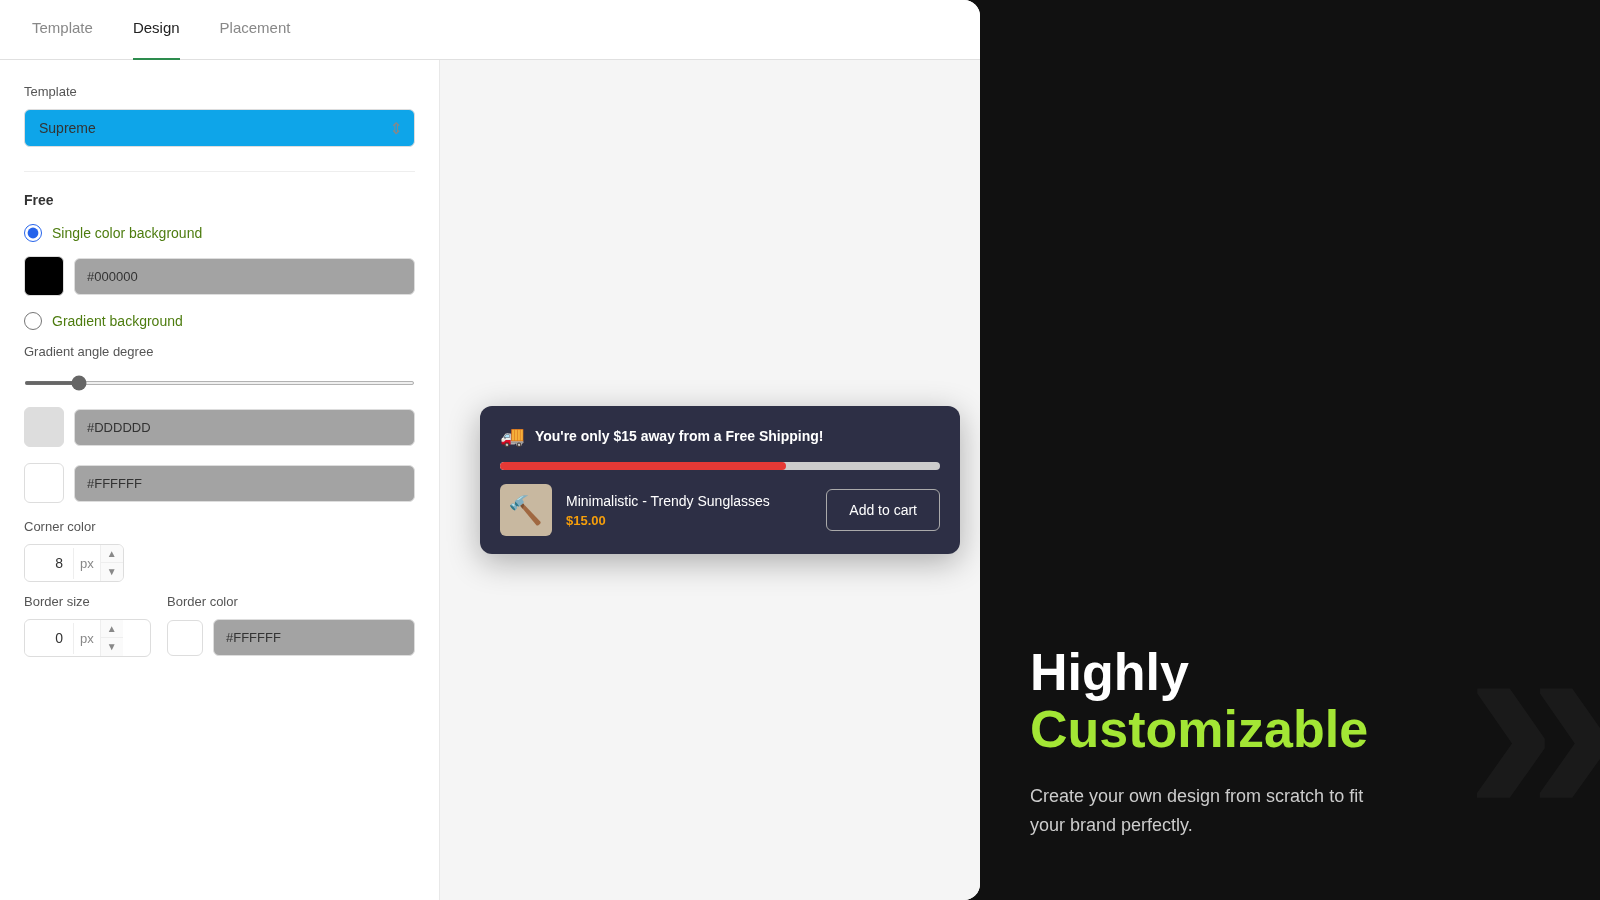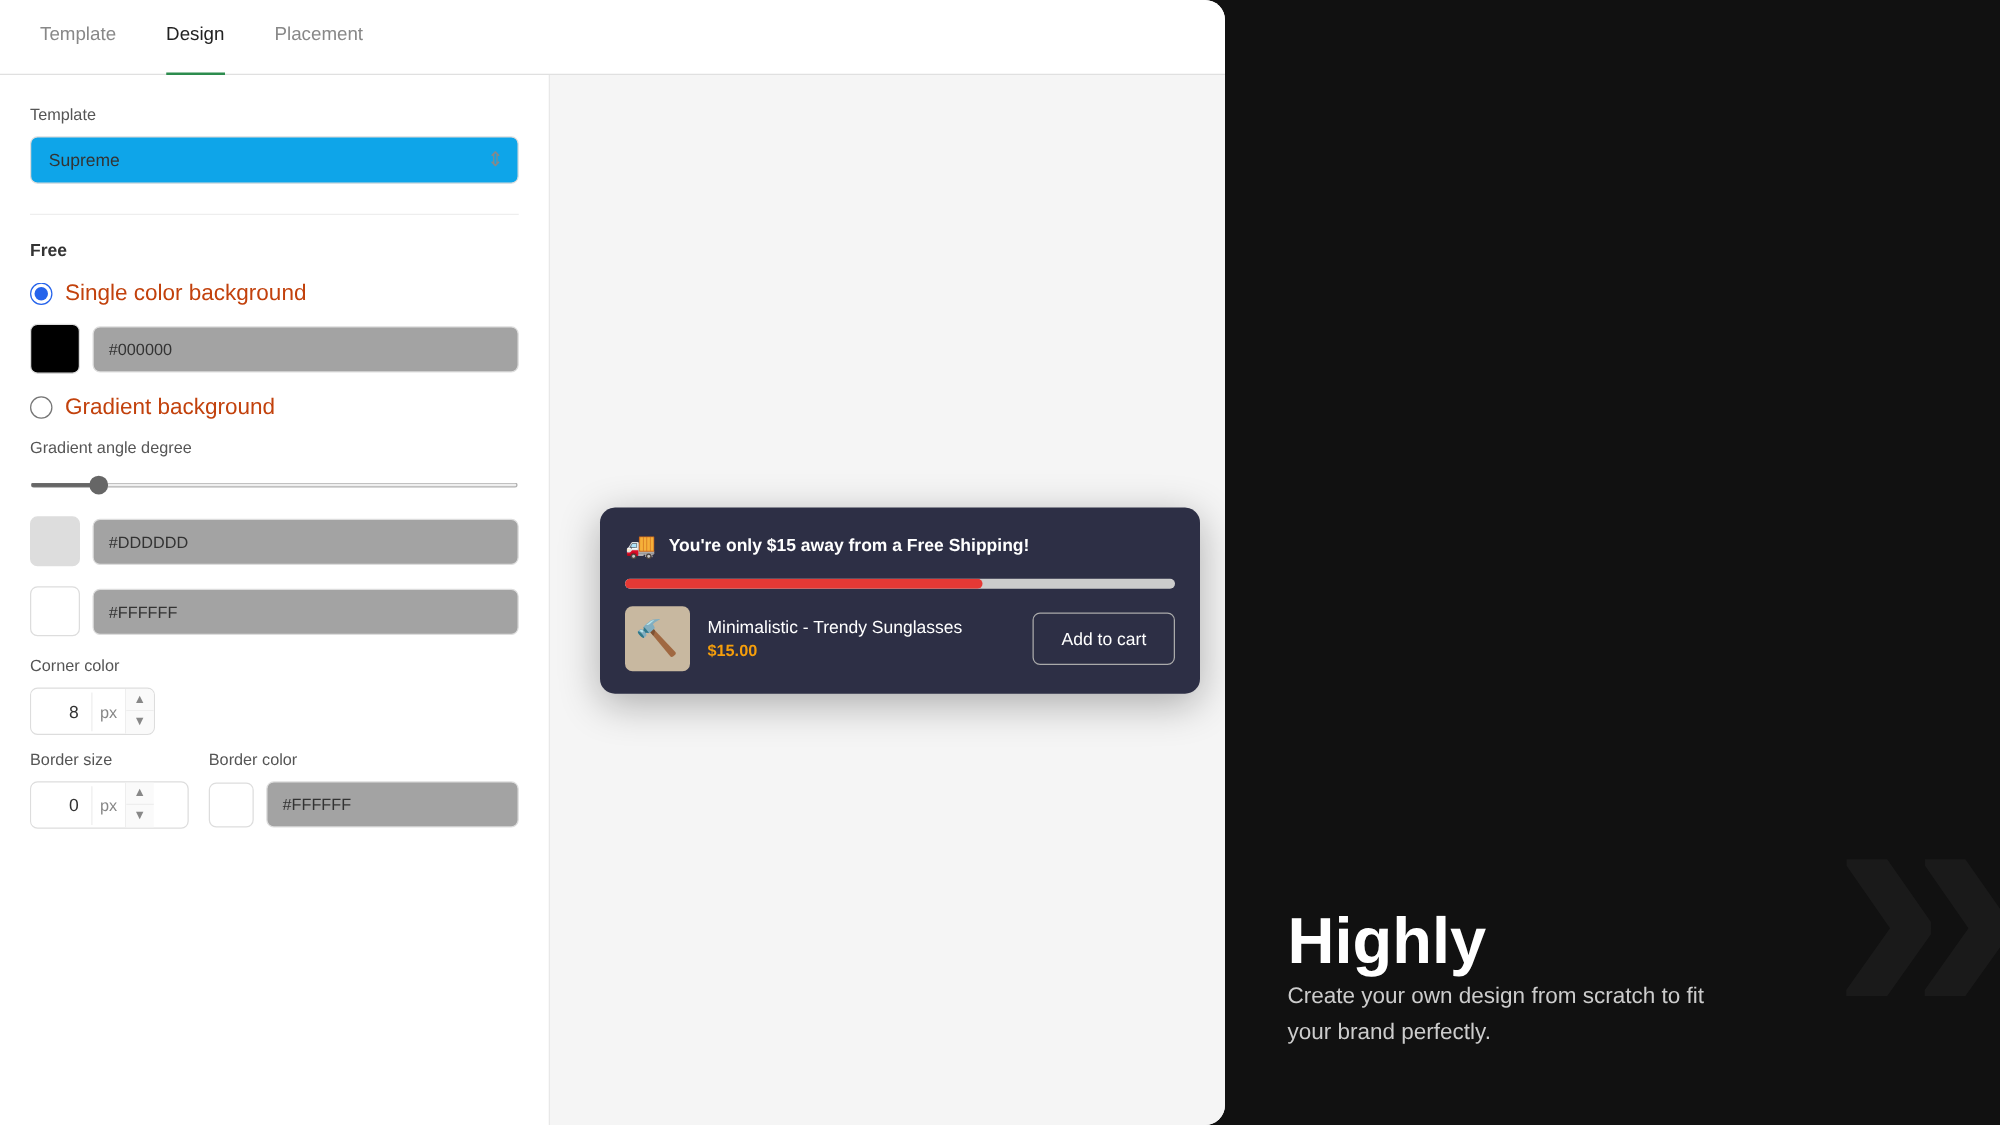--- a/index.html
+++ b/index.html
@@ -124,22 +124,22 @@
     }
 
     .radio-row input[type="radio"] {
       width: 18px;
       height: 18px;
       accent-color: #2563eb;
       cursor: pointer;
     }
 
     .radio-label {
-      font-size: 18px;
-      color: #c2410c;
+      font-size: 14px;
+      color: #4d7c0f;
     }
 
     .color-row {
       display: flex;
       align-items: center;
       gap: 10px;
       margin-bottom: 16px;
     }
 
     .color-swatch {
@@ -518,14 +518,15 @@
           <button class="add-to-cart-btn">Add to cart</button>
         </div>
       </div>
     </div>
 
   </div>
 </div>
 
 <div class="right-panel">
   <div class="headline-white">Highly</div>
+  <div class="headline-green">Customizable</div>
   <div class="subtext">Create your own design from scratch to fit your brand perfectly.</div>
 </div>
 
 </body></html>

